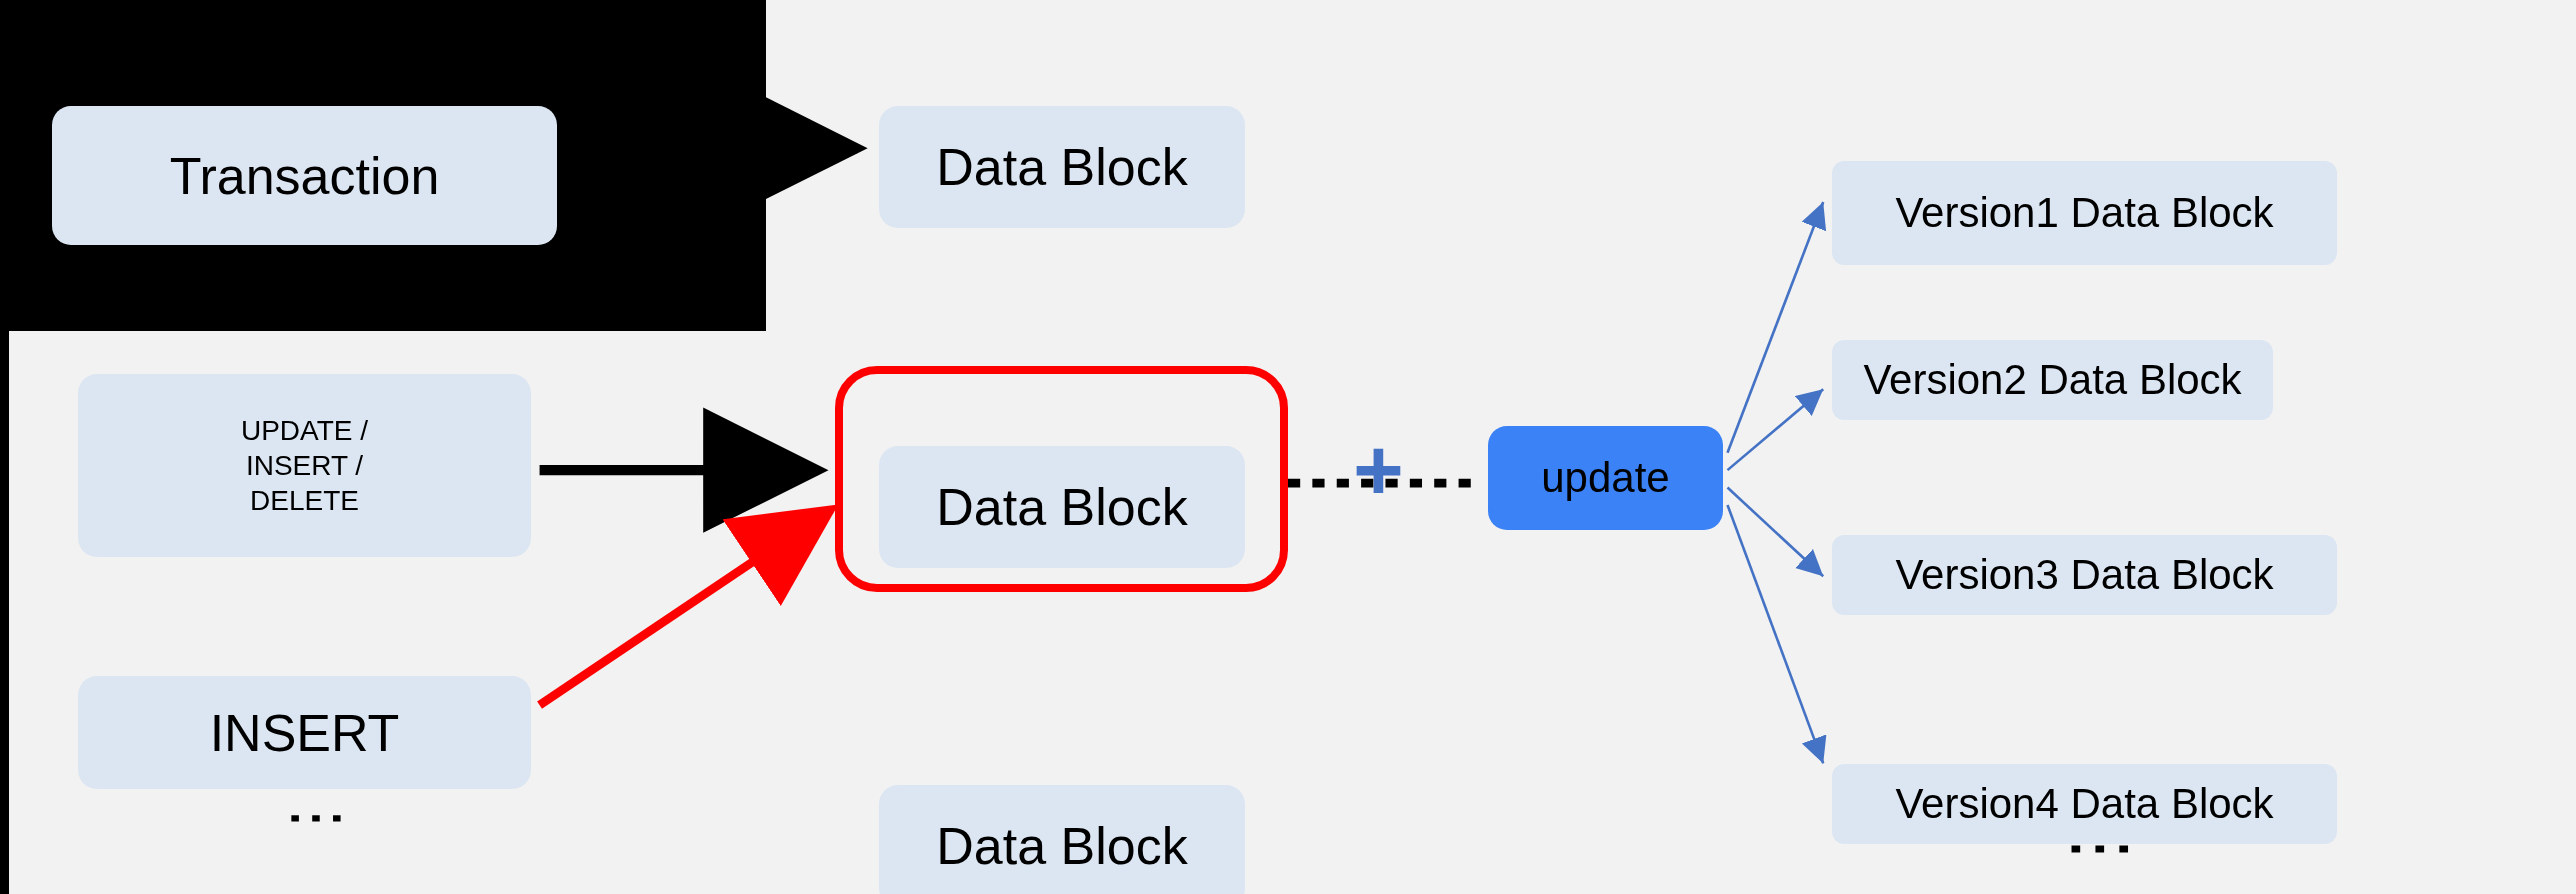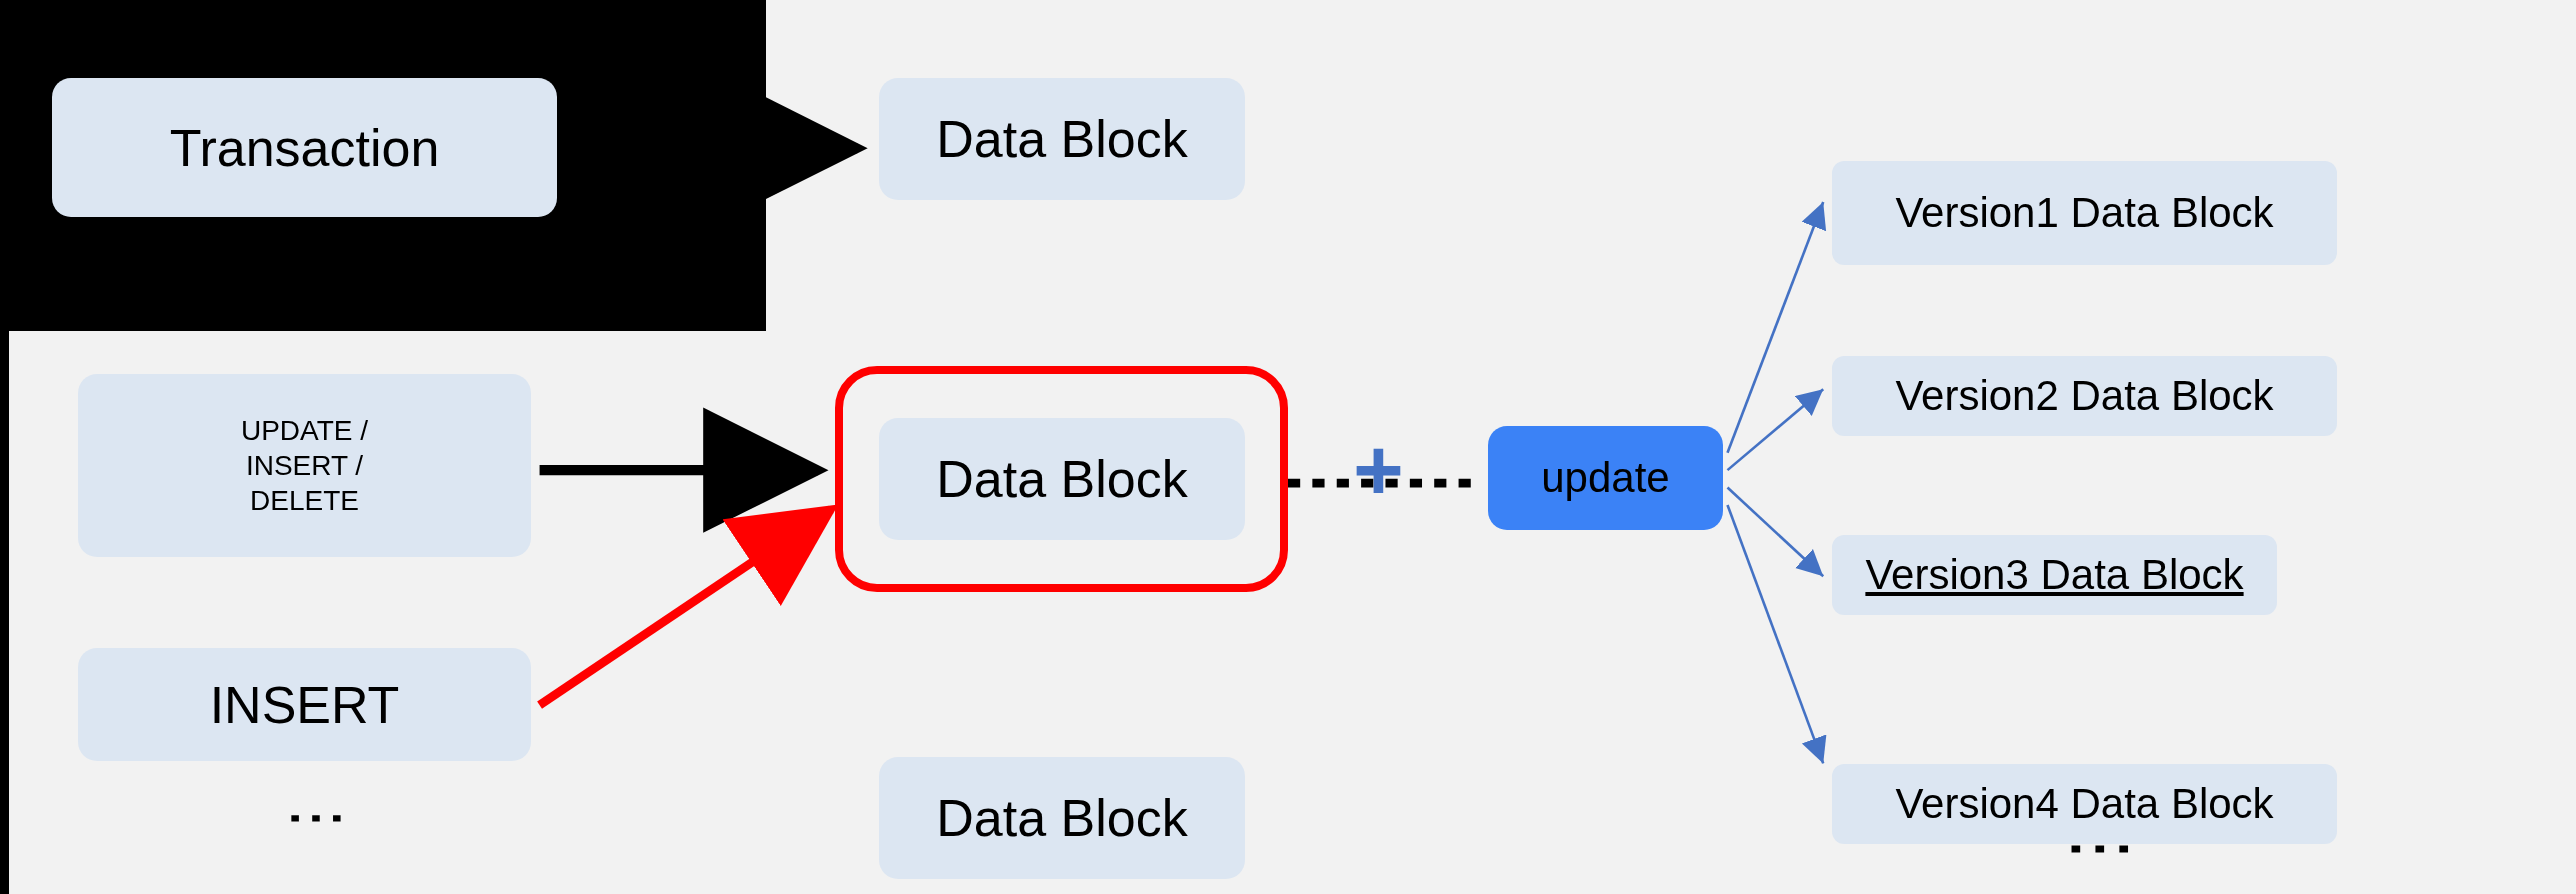--- a/index.html
+++ b/index.html
@@ -44,21 +44,21 @@
     position: absolute;
     background: #dce6f2;
     border-radius: 19px;
     display: flex;
     align-items: center;
     justify-content: center;
     text-align: center;
     color: #000;
     box-sizing: border-box;
   }
-  .node.big { font-size: 52px; }
+  .node.big { font-size: 52px; margin-top: 28px; }
   .node.med { font-size: 42px; }
   .node.small { font-size: 28px; line-height: 1.25; }
   .node.orange { background: #3b82f6; }
   .node.thin { border-radius: 12.2px; padding: 0 21px; font-size: 42px; }
   .highlight-box {
     position: absolute;
     border: 8.7px solid #ff0000;
     border-radius: 42px;
     background: transparent;
     box-sizing: border-box;
@@ -128,24 +128,24 @@
     <span>+</span>
   </div>
 
   <div class="node orange med" style="left:1488px; top:426px; width:235px; height:104px;">
     <span>update</span>
   </div>
 
   <div class="node thin" style="left:1832px; top:161px; width:505px; height:104px;">
     <span>Version1 Data Block</span>
   </div>
-  <div class="node thin" style="left:1832px; top:356px; width:505px; height:80px;">
+  <div class="node thin" style="left:1832px; top:340px; width:441px; height:80px;">
     <span>Version2 Data Block</span>
   </div>
-  <div class="node thin" style="left:1832px; top:535px; width:445px; height:80px;text-decoration:underline;">
+  <div class="node thin" style="left:1832px; top:535px; width:505px; height:80px;">
     <span>Version3 Data Block</span>
   </div>
   <div class="node thin" style="left:1832px; top:722px; width:505px; height:80px;margin-top:42px;">
     <span>Version4 Data Block</span>
   </div>
 
   <div class="vellipsis" style="left:287px; top:788px; font-size:61px;">⋮</div>
   <div class="vellipsis" style="left:2067px; top:814px;">⋮</div>
 
   <svg class="overlay" viewBox="0 0 2960 1028">

